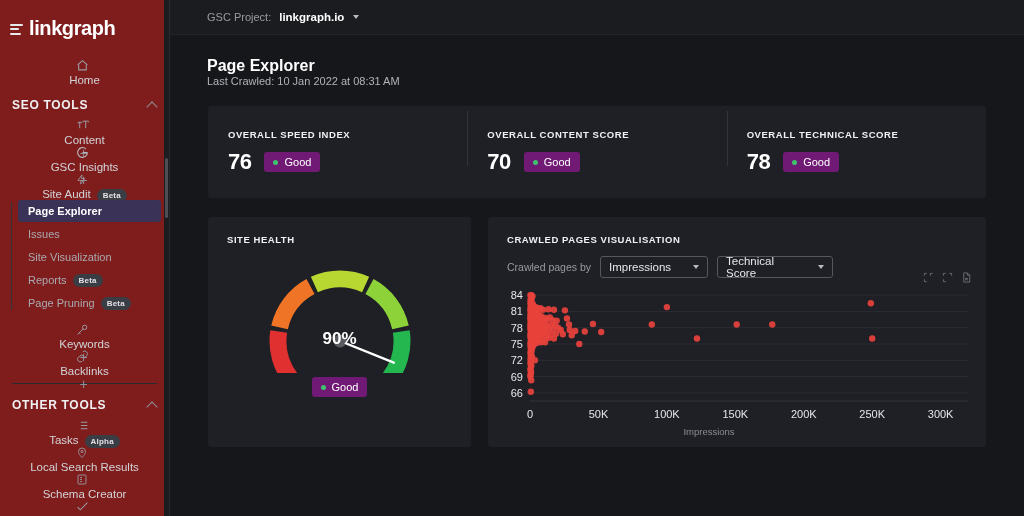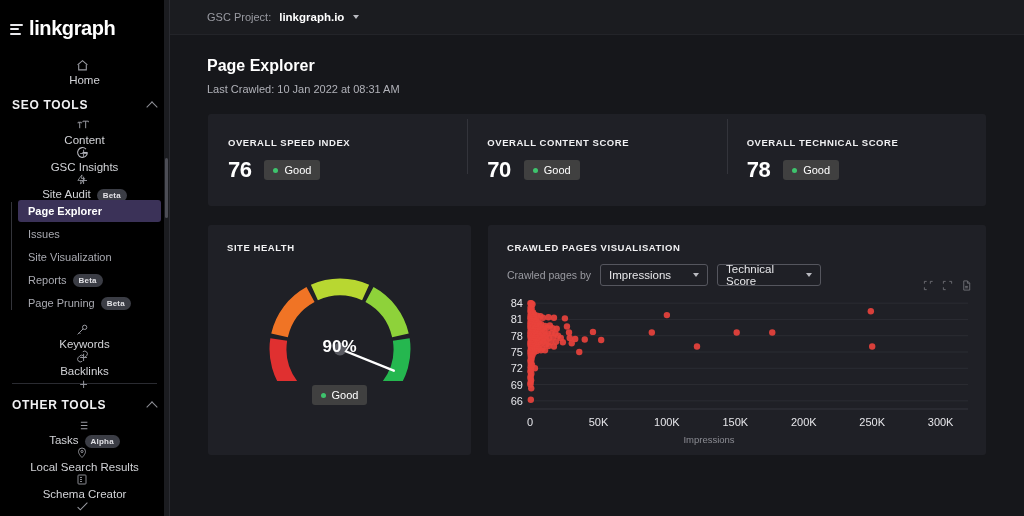--- a/index.html
+++ b/index.html
@@ -7,21 +7,21 @@
     width: 1024px; height: 516px;
     background: #16171b;
     font-family: "Liberation Sans", sans-serif;
     overflow: hidden;
   }
   .app { display: flex; width: 1024px; height: 516px; }
 
   
   .sidebar {
     width: 170px; height: 516px; flex: 0 0 170px;
-    background: #000000;
+    background: #7f1d1d;
     border-right: 1px solid #2a2b31;
     position: relative;
     overflow: hidden;
   }
   .logo-wrap {
     display: flex; align-items: center; gap: 6px;
     padding: 10px 0 0 10px; height: 46px;
   }
   .logo-mark { display: flex; flex-direction: column; gap: 2.5px; padding-top: 2px; }
   .logo-mark i { display: block; height: 2px; background: #e9e9ec; border-radius: 1px; }
@@ -106,21 +106,21 @@
   .topbar .k { color: #9a9ba2; font-size: 11px; }
   .topbar .v { color: #fff; font-size: 11.5px; font-weight: 700; }
   .caret-dn {
     width: 0; height: 0; border-left: 3.5px solid transparent;
     border-right: 3.5px solid transparent; border-top: 4px solid #b9bac0;
     margin-left: 1px;
   }
 
   .page-head { padding: 22px 0 0 37px; }
   .page-title { color: #fff; font-size: 16px; font-weight: 700; }
-  .page-sub { color: #b1b2b9; font-size: 11px; margin-top: 8px; }
+  .page-sub { color: #b1b2b9; font-size: 11px; margin-top: 0; }
 
   .kpi-card {
     margin: 19px 38px 0 38px; background: #1f2026;
     border-radius: 3px; height: 92px;
     display: flex; align-items: center;
   }
   .kpi {
     flex: 1; padding-left: 20px; position: relative;
   }
   .kpi + .kpi::before {
@@ -128,21 +128,21 @@
     width: 1px; height: 55px; background: #33343b;
   }
   .kpi .cap {
     color: #f1f1f3; font-size: 9.5px; font-weight: 700; letter-spacing: 0.55px;
   }
   .kpi .row { display: flex; align-items: center; gap: 13px; margin-top: 9px; }
   .kpi .num { color: #fff; font-size: 22px; font-weight: 700; letter-spacing: -0.5px; }
 
   .pill {
     display: inline-flex; align-items: center; gap: 6px;
-    background: #404040; border-radius: 3px; padding: 4px 9px;
+    background: #701a75; border-radius: 3px; padding: 4px 9px;
   }
   .pill .dot { width: 5px; height: 5px; border-radius: 50%; background: #3ec46d; }
   .pill .txt { color: #fff; font-size: 11px; }
 
   
   .panels { display: flex; gap: 17px; margin: 19px 38px 0 38px; }
   .panel { background: #1f2026; border-radius: 3px; }
   .panel-title {
     color: #f1f1f3; font-size: 9.5px; font-weight: 700;
     letter-spacing: 0.55px; padding: 17px 0 0 19px;
@@ -163,21 +163,21 @@
   
   .chart-ctrl { display: flex; align-items: center; gap: 9px; padding: 11px 0 0 19px; }
   .chart-ctrl .lb { color: #9a9ba2; font-size: 10.5px; }
   .select {
     display: inline-flex; align-items: center; justify-content: space-between;
     border: 1px solid #55565e; border-radius: 3px;
     height: 22px; padding: 0 8px; gap: 14px; cursor: pointer; background: transparent;
   }
   .select .sv { color: #e7e7ea; font-size: 11.5px; }
   .sel-w1 { width: 108px; }
-  .sel-w2 { width: 104px; }
+  .sel-w2 { width: 116px; }
 
   .chart-tools {
     position: absolute; right: 14px; top: 55px; display: flex; gap: 8px;
   }
   .tool { width: 11px; height: 11px; opacity: 0.45; cursor: pointer; }
 
   .plot { position: absolute; left: 0; top: 60px; width: 100%; height: 170px; }
 
   
   svg { display: block; }

